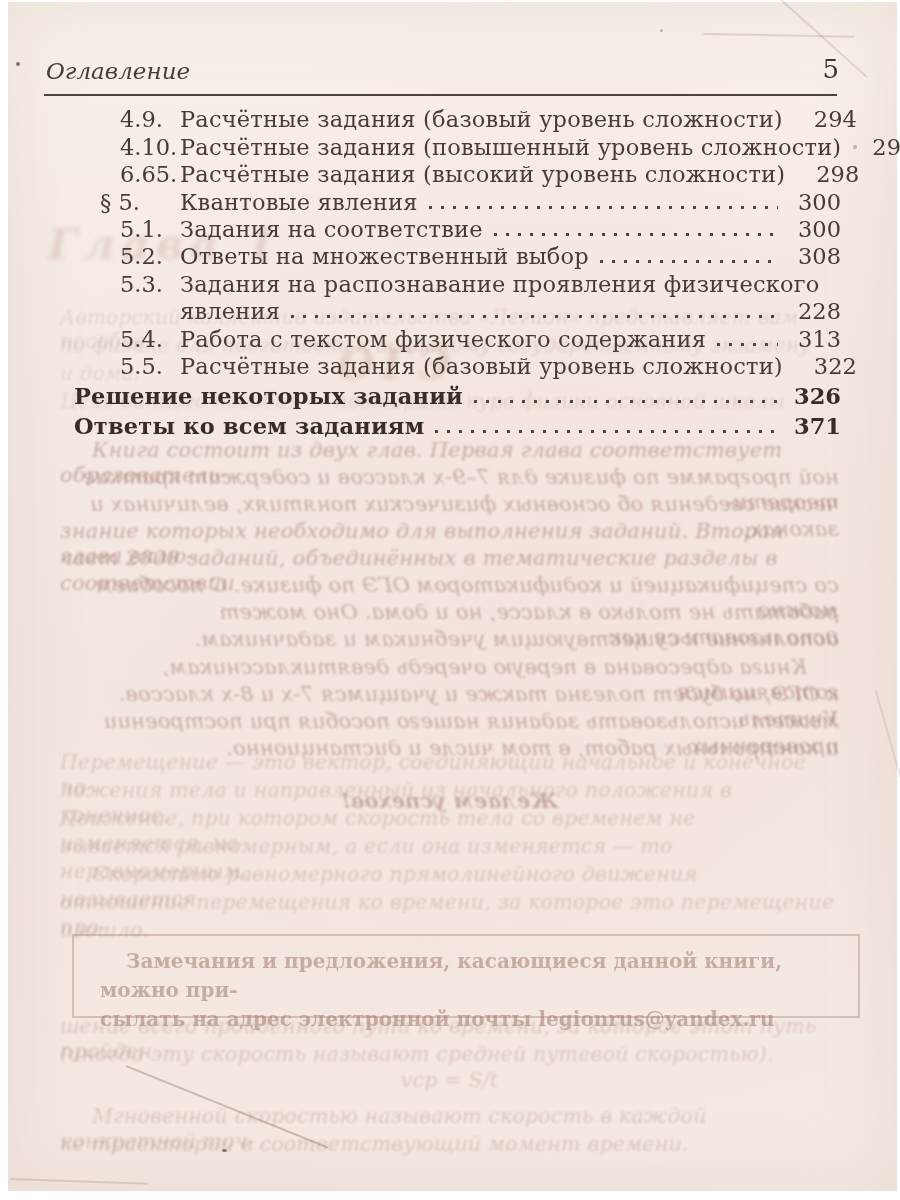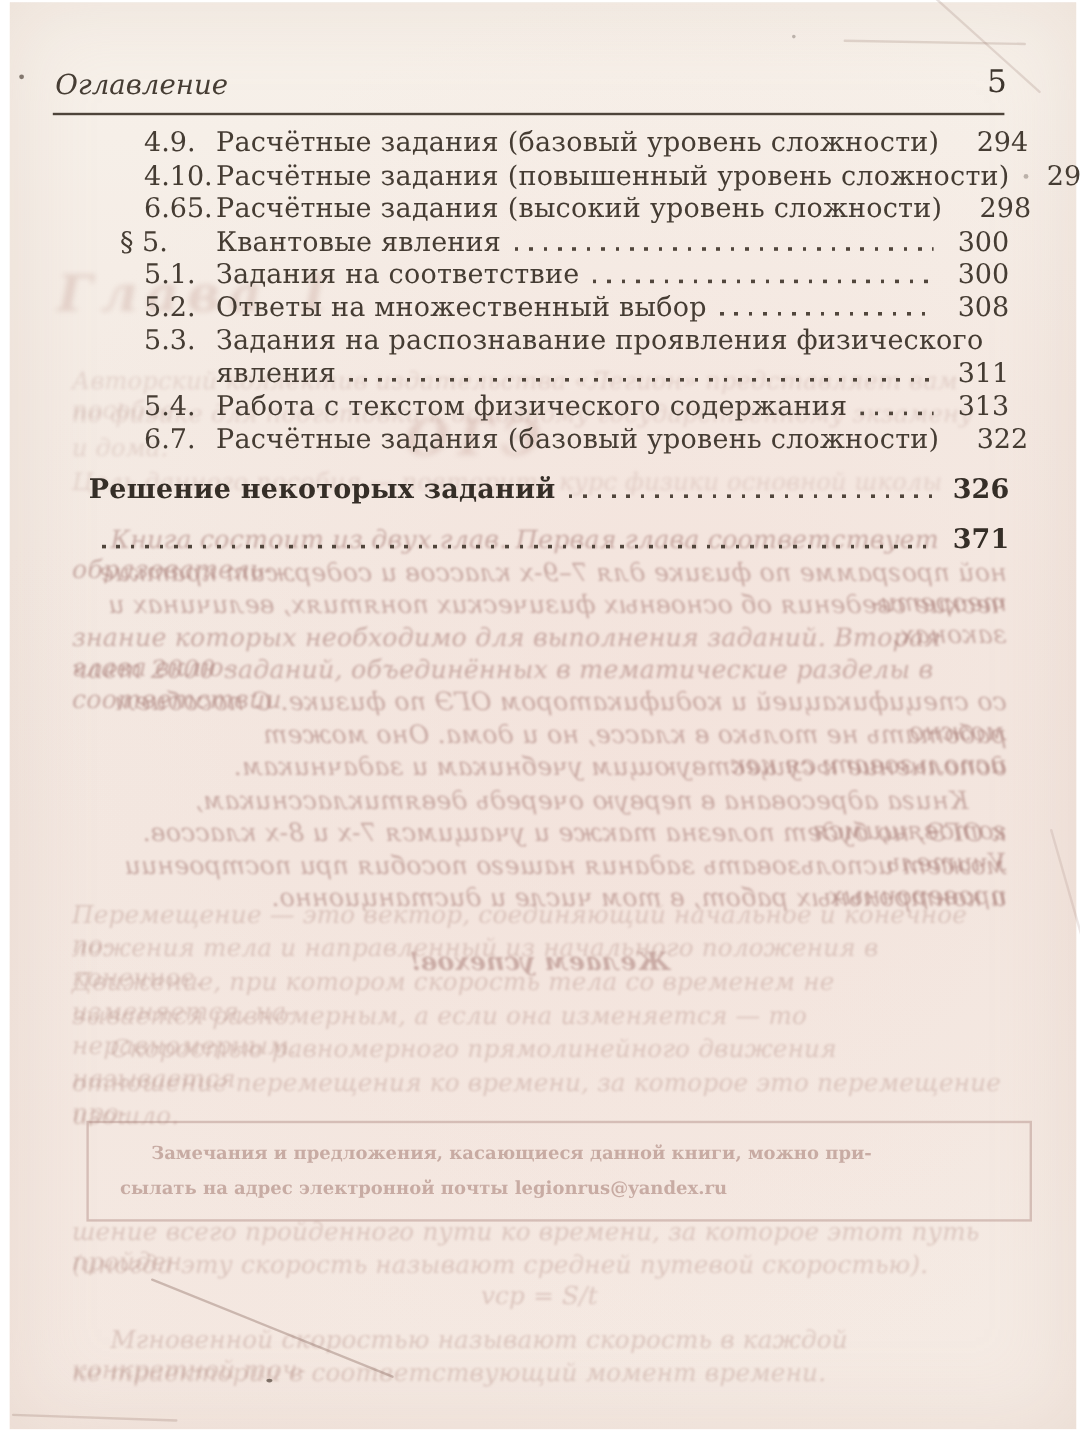--- a/index.html
+++ b/index.html
@@ -35,21 +35,21 @@
   .toc-num{width:60px;flex:none;white-space:nowrap;}
   .toc-title{flex:none;white-space:nowrap;letter-spacing:.2px;}
   .leader{
     flex:1;height:3px;margin:0 9px 5px 11px;align-self:flex-end;
     background:repeating-linear-gradient(to right,#51463c 0 3px,transparent 3px 12px);
   }
   .leader.hidden{background:none;}
   .toc-page{width:54px;flex:none;text-align:right;white-space:nowrap;}
   .toc-row.section{padding-left:44px;}
   .toc-row.section .toc-num{width:80px;}
-  .toc-row.bold{padding-left:18px;font-weight:bold;color:#352e27;height:30px;margin-top:12px;}
+  .toc-row.bold{padding-left:18px;font-weight:bold;color:#352e27;height:30px;margin-top:0;}
   .toc-row.wrap-cont .toc-num{visibility:hidden;}
   
   .ghosts{position:absolute;inset:0;z-index:1;}
   .ghost{
     position:absolute;left:52px;right:58px;
     font-size:21px;line-height:1.2;letter-spacing:.2px;
     color:rgba(168,124,118,.55);filter:blur(.8px);font-style:italic;
   }
   .ghost.g2{font-size:20.5px;color:rgba(178,138,130,.36);filter:blur(1px);}
   .ghost.g3{font-size:20px;color:rgba(186,147,139,.27);filter:blur(1.3px);}
@@ -58,21 +58,21 @@
   .ghost.strong{font-weight:bold;}
   .ghost.mir{transform:scaleX(-1);}
   .ghost.big{
     right:auto;font-size:42px;font-weight:bold;letter-spacing:7px;
     color:rgba(192,152,144,.3);filter:blur(2px);
   }
   .ghost-box{
     position:absolute;left:64px;top:932px;width:788px;height:84px;
     border:2px solid rgba(168,128,120,.4);box-sizing:border-box;
     padding:11px 26px 0;filter:blur(.6px);
-    font-size:15px;line-height:29px;font-weight:600;
+    font-size:20px;line-height:29px;font-weight:600;
     color:rgba(160,116,108,.52);z-index:1;
   }
   .ghost-box .l1{text-indent:26px;}
   
   .scratch{position:absolute;height:1.5px;background:rgba(146,115,104,.42);transform-origin:left center;z-index:2;border-radius:1px;}
   .s1{left:118px;top:1063px;width:218px;transform:rotate(22deg);}
   .s2{left:695px;top:31px;width:152px;transform:rotate(1deg);opacity:.55;}
   .s3{left:770px;top:-6px;width:120px;transform:rotate(42deg);opacity:.5;}
   .s4{left:2px;top:1176px;width:138px;transform:rotate(2deg);opacity:.6;}
   .s5{left:868px;top:688px;width:112px;transform:rotate(74deg);opacity:.4;}
@@ -172,40 +172,41 @@
       <div class="toc-row wrap-first">
         <span class="toc-num">5.3.</span>
         <span class="toc-title">Задания на распознавание проявления физического</span>
         <span class="leader hidden"></span>
         <span class="toc-page"></span>
       </div>
       <div class="toc-row wrap-cont">
         <span class="toc-num">5.3.</span>
         <span class="toc-title">явления</span>
         <span class="leader"></span>
-        <span class="toc-page">311</span>
+        <span class="toc-page">228</span>
       </div>
       <div class="toc-row">
         <span class="toc-num">5.4.</span>
         <span class="toc-title">Работа с текстом физического содержания</span>
         <span class="leader"></span>
         <span class="toc-page">313</span>
       </div>
       <div class="toc-row">
-        <span class="toc-num">6.7.</span>
+        <span class="toc-num">5.5.</span>
         <span class="toc-title">Расчётные задания (базовый уровень сложности)</span>
         <span class="leader"></span>
         <span class="toc-page">322</span>
       </div>
       <div class="toc-row bold">
         <span class="toc-title">Решение некоторых заданий</span>
         <span class="leader"></span>
         <span class="toc-page">326</span>
       </div>
       <div class="toc-row bold">
+        <span class="toc-title">Ответы ко всем заданиям</span>
         <span class="leader"></span>
         <span class="toc-page">371</span>
       </div>
     </div>
 
   <div class="scratch s1"></div>
   <div class="scratch s2"></div>
   <div class="scratch s3"></div>
   <div class="scratch s4"></div>
   <div class="scratch s5"></div>

